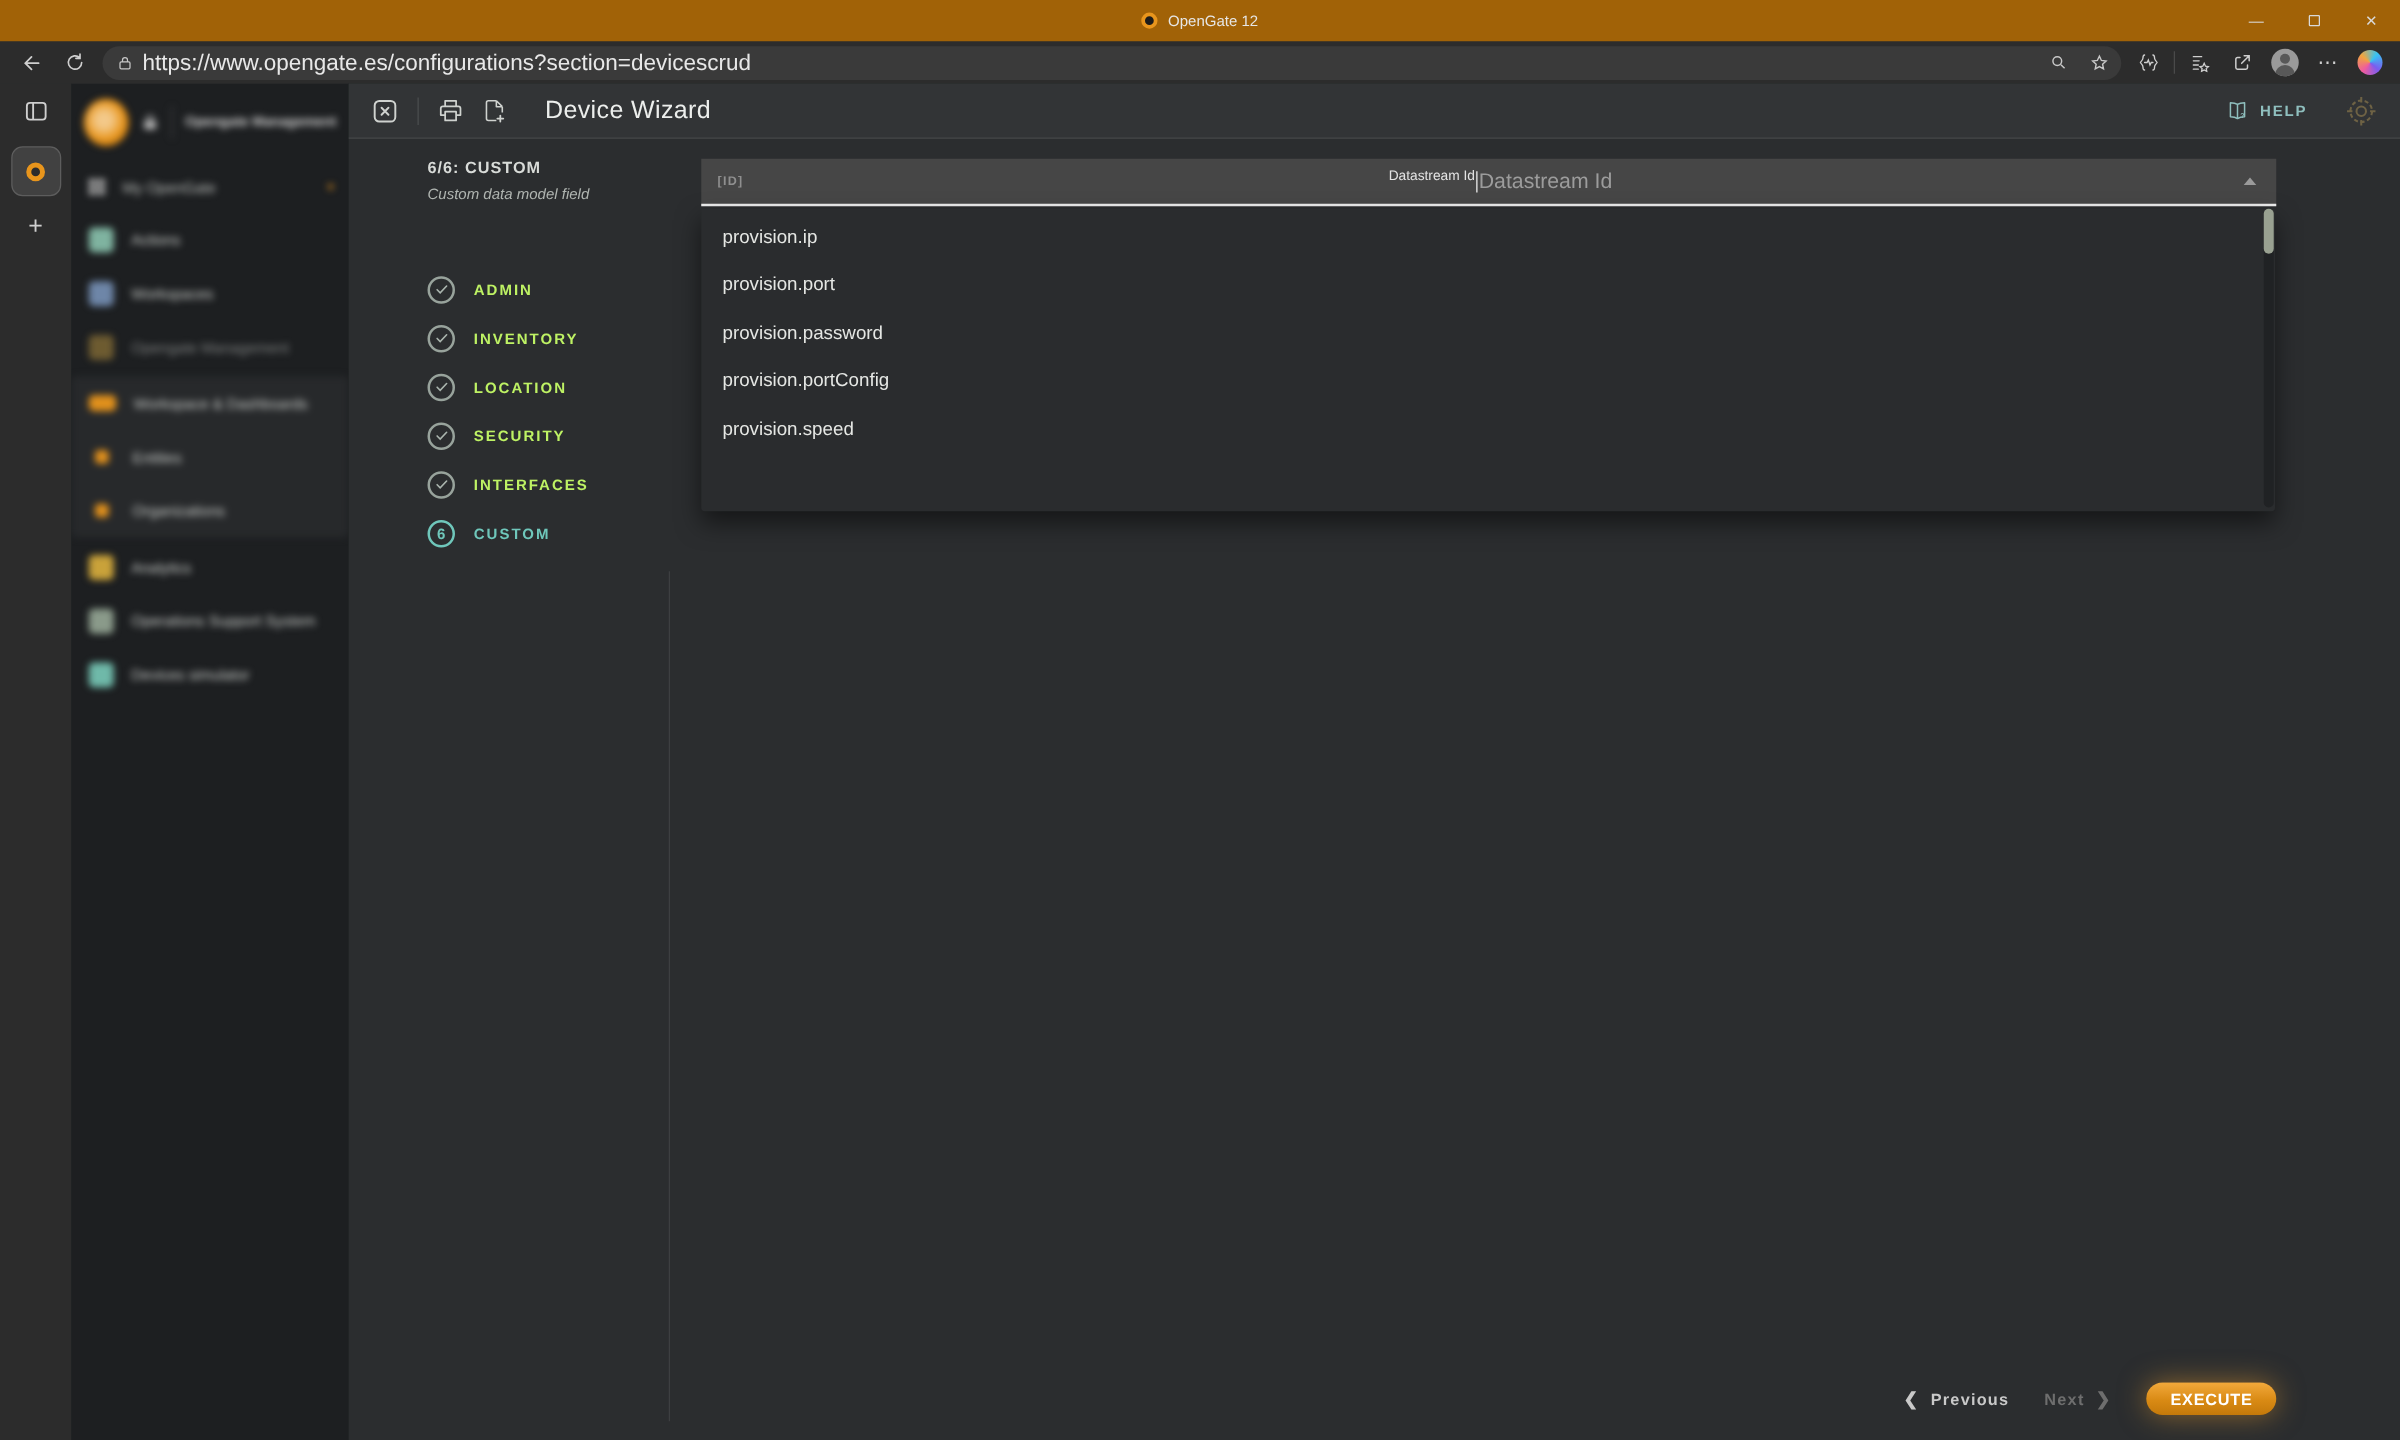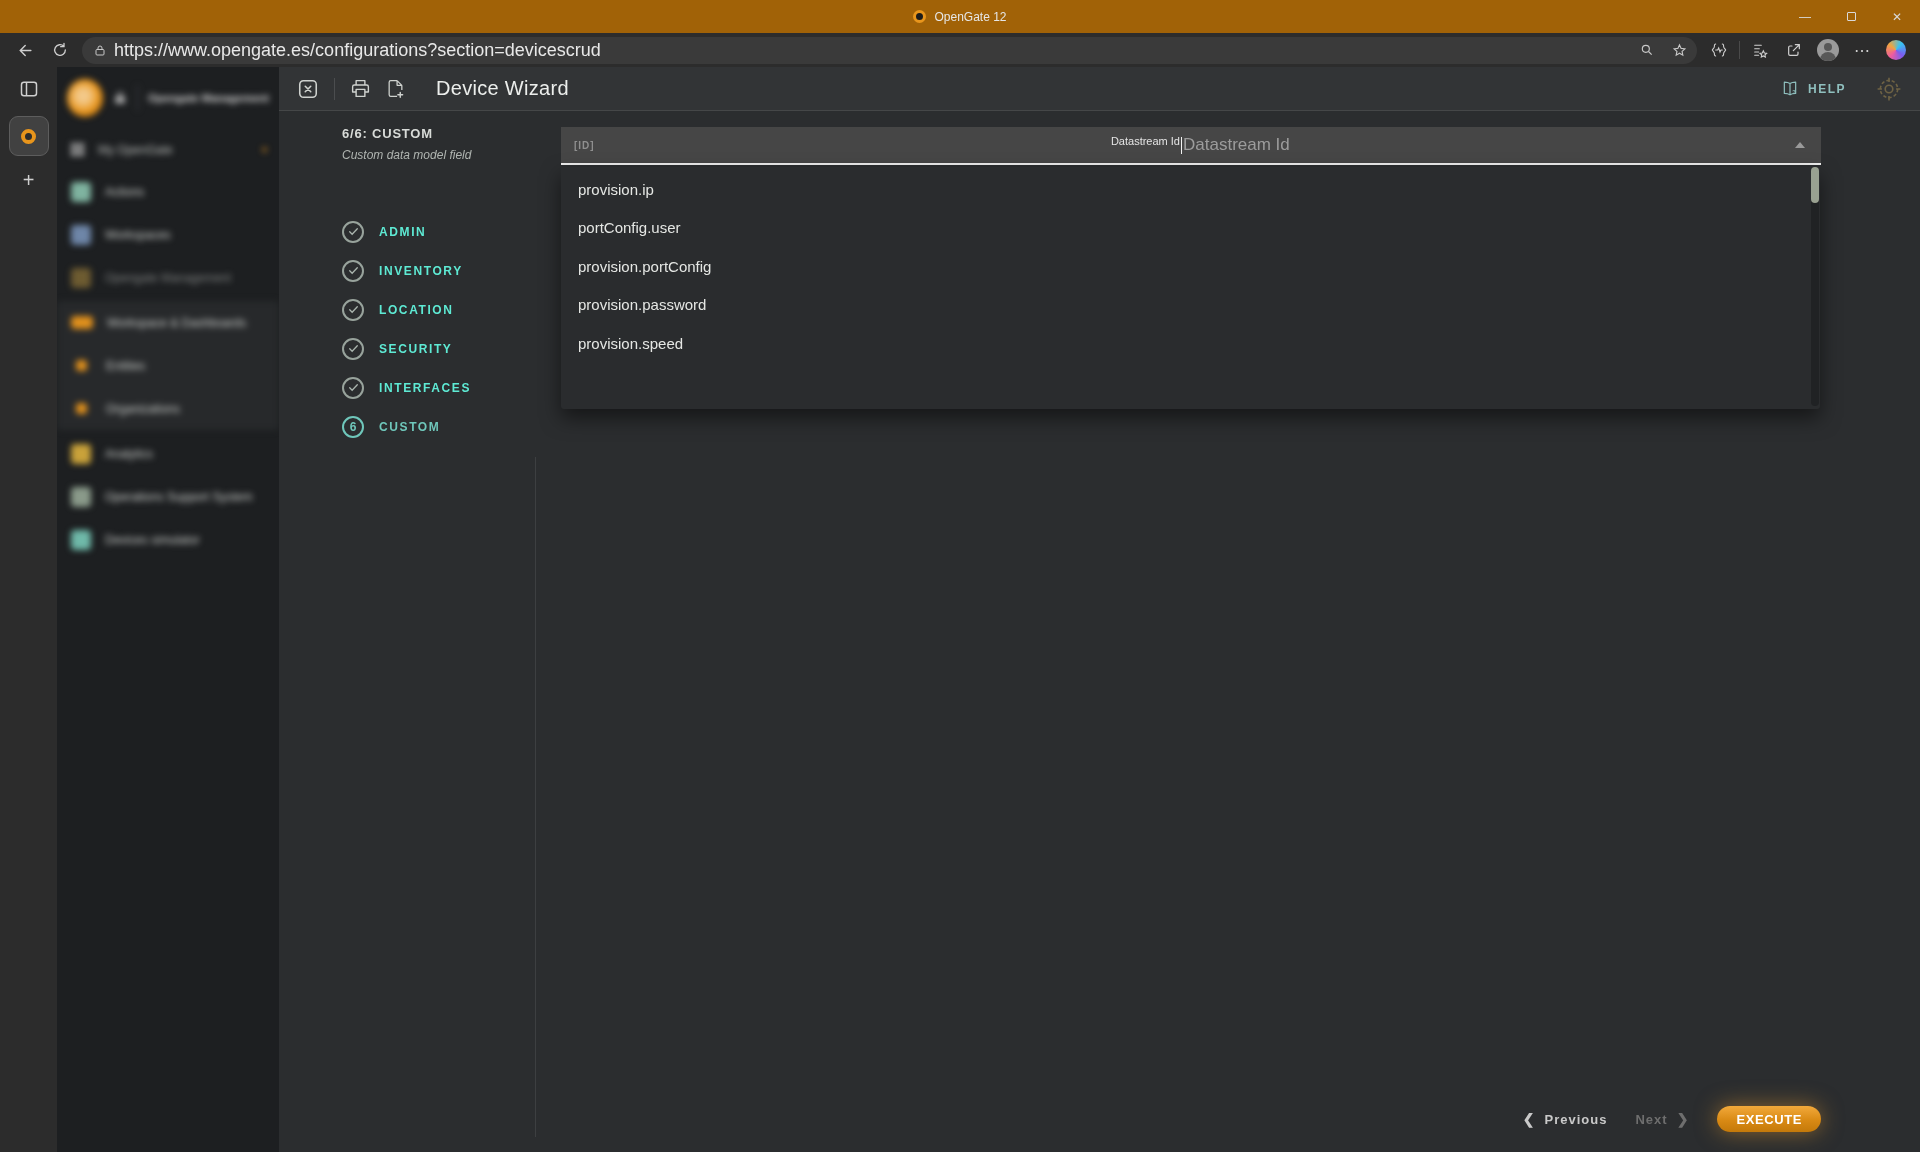--- a/index.html
+++ b/index.html
@@ -70,21 +70,21 @@
 
   .wiz-body { position:absolute; top:45px; left:0; right:0; bottom:0; }
 
   .steps-col { position:absolute; left:18px; top:14px; width:236px;margin-left:45px; }
   .step-header { color:#d8dbd8; font-size:13px; font-weight:bold; letter-spacing:.8px; }
   .step-desc { color:#b0b5b1; font-size:12px; font-style:italic; margin-top:7px; }
   .steps-list { list-style:none; margin-top:56px; display:flex; flex-direction:column; gap:12px; }
   .step-row { display:flex; align-items:center; gap:15px; height:27px; }
   .step-badge { width:22px; height:22px; border-radius:50%; border:2px solid #98a39c; display:flex; align-items:center; justify-content:center; flex:none; }
   .step-row.current .step-badge { border-color:#6fc7bb; color:#6fc7bb; font-size:12px; font-weight:bold; }
-  .step-label { font-size:12px; font-weight:bold; letter-spacing:1.6px; color:#5eead4; }
+  .step-label { font-size:12px; font-weight:bold; letter-spacing:1.6px; color:#bef264; }
   .step-row.current .step-label { color:#6fc7bb; }
   .v-sep { position:absolute; left:256px; top:345px; height:680px; width:1px; background:#3d3f41; }
 
   
   .ds-field { position:absolute; left:282px; top:15px; width:1260px; height:38px; background:#464646;
               border-bottom:2px solid #efefef; display:flex; align-items:center; }
   .ds-ico { color:#8f8f8f; font-size:10px; letter-spacing:1px; padding:0 11px 0 13px; font-weight:bold; }
   .ds-texts { display:flex; justify-content:center; gap:1px; flex:1; }
   .ds-label { color:#e4e4e4; font-size:11px; }
   .ds-valrow { display:flex; align-items:center; }
@@ -368,23 +368,23 @@
             <div class="ds-valrow">
               <span class="ds-cursor"></span>
               <span class="ds-placeholder">Datastream Id</span>
             </div>
           </div>
           <span class="ds-caret"></span>
         </div>
 
         <div class="dropdown">
           <div class="opt">provision.ip</div>
-          <div class="opt">portConfig.user</div>
+          <div class="opt">provision.port</div>
+          <div class="opt">provision.password</div>
           <div class="opt">provision.portConfig</div>
-          <div class="opt">provision.password</div>
           <div class="opt">provision.speed</div>
           <div class="dd-track"></div>
           <div class="dd-thumb" style="background: rgb(153, 161, 145);"></div>
         </div>
 
         <div class="wiz-footer">
           <div class="nav-link prev">
             <span class="chev">❮</span>
             <span>Previous</span>
           </div>

